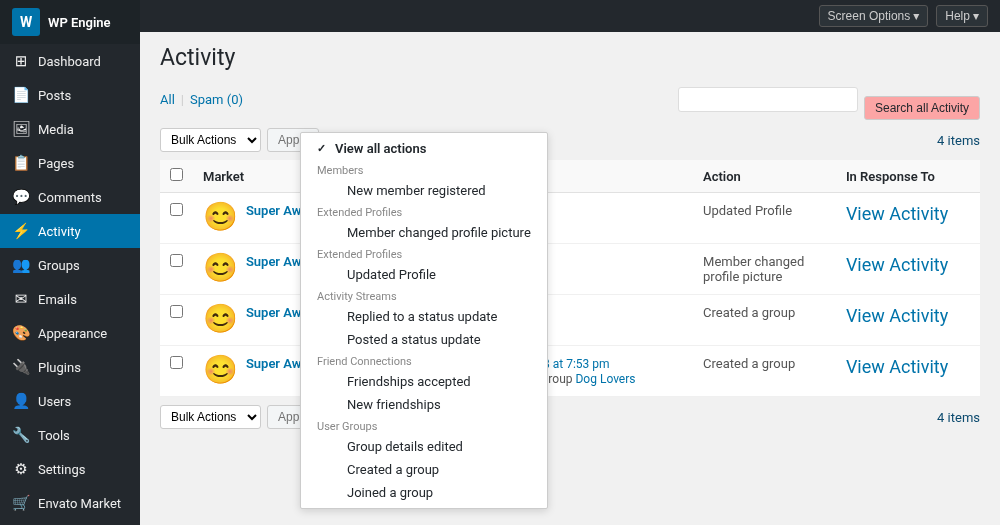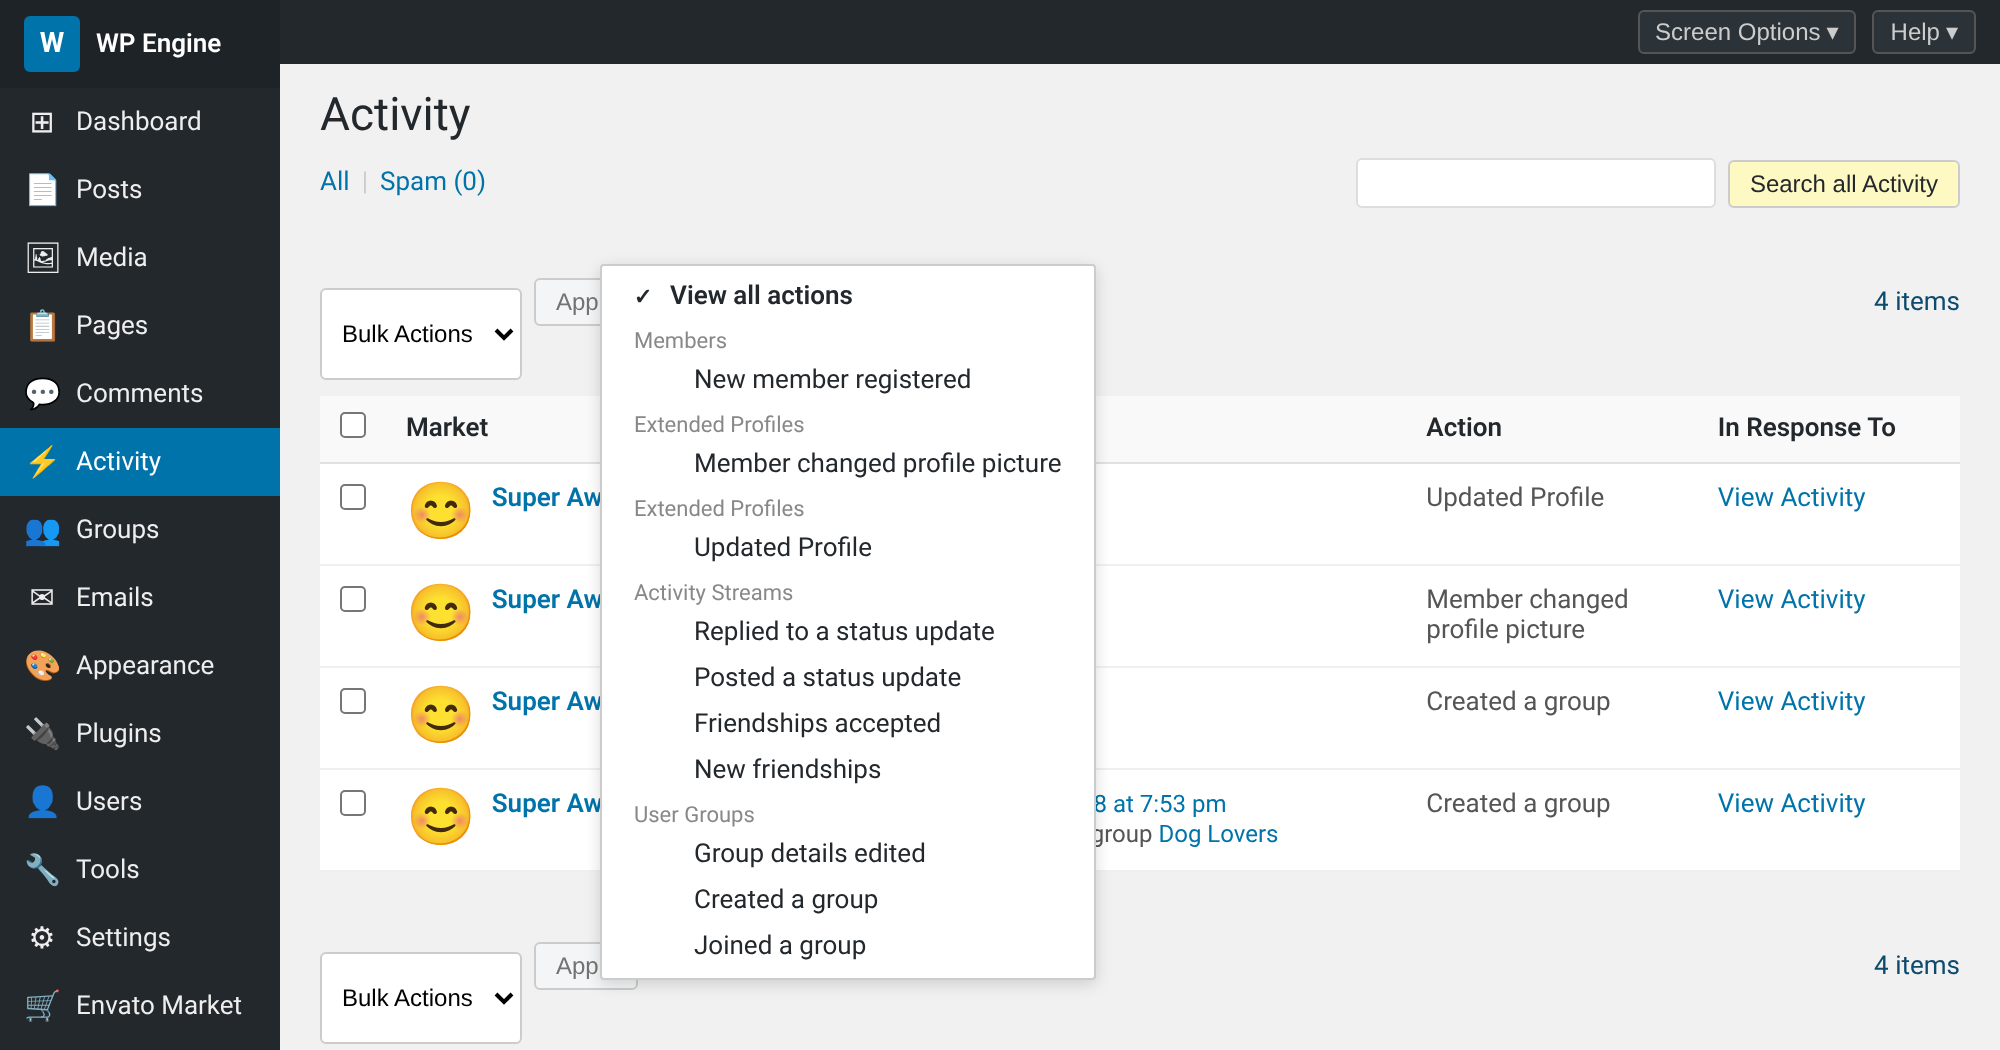--- a/index.html
+++ b/index.html
@@ -111,44 +111,44 @@
     .search-area { display: flex; align-items: center; gap: 6px; }
     .search-input {
       border: 1px solid #ddd;
       padding: 4px 8px;
       font-size: 13px;
       border-radius: 3px;
       width: 180px;
       background: #fff;
     }
     .search-btn {
-      background: #fef9c3;
+      background: #fca5a5;
       border: 1px solid #ccc;
       border-radius: 3px;
       padding: 4px 10px;
       font-size: 12px;
       cursor: pointer;
       color: #23282d;
+      margin-top: 17px;
     }
 
     
     .bulk-bar {
       display: flex;
       align-items: center;
       gap: 6px;
       margin-bottom: 8px;
     }
     .bulk-select {
       border: 1px solid #ccc;
       border-radius: 3px;
-      padding: 14px 6px;
+      padding: 3px 6px;
       font-size: 12px;
       background: #fff;
       cursor: pointer;
-      margin-top: 32px;
     }
     .apply-btn {
       background: #f3f5f6;
       border: 1px solid #ccc;
       border-radius: 3px;
       padding: 4px 10px;
       font-size: 12px;
       cursor: pointer;
       color: #737373;
     }
@@ -171,21 +171,21 @@
       vertical-align: top;
       font-size: 13px;
       color: #555;
     }
     .cb-col { width: 24px; }
     .author-cell { display: flex; align-items: flex-start; gap: 8px; }
     .avatar { font-size: 28px; line-height: 1; }
     .author-name a { color: #0073aa; text-decoration: none; font-weight: 600; }
     .activity-text { font-size: 12px; color: #555; }
     .activity-text a { color: #0073aa; text-decoration: none; }
-    .view-activity-link { color: #0073aa; text-decoration: none; font-size: 13px; }
+    .view-activity-link { color: #0073aa; text-decoration: none; font-size: 18px; }
     .date-text { color: #555; font-size: 12px; }
     .date-link { color: #0073aa; text-decoration: none; }
 
     
     .dropdown-overlay {
       position: absolute;
       top: 100px;
       left: 160px;
       background: #fff;
       border: 1px solid #ccc;
@@ -432,20 +432,21 @@
         </div>
         <div class="dropdown-group-label">Activity Streams</div>
         <div class="dropdown-item indented">
           <span class="dropdown-check"></span>
           <span>Replied to a status update</span>
         </div>
         <div class="dropdown-item indented">
           <span class="dropdown-check"></span>
           <span>Posted a status update</span>
         </div>
+        <div class="dropdown-group-label">Friend Connections</div>
         <div class="dropdown-item indented">
           <span class="dropdown-check"></span>
           <span>Friendships accepted</span>
         </div>
         <div class="dropdown-item indented">
           <span class="dropdown-check"></span>
           <span>New friendships</span>
         </div>
         <div class="dropdown-group-label">User Groups</div>
         <div class="dropdown-item indented">

